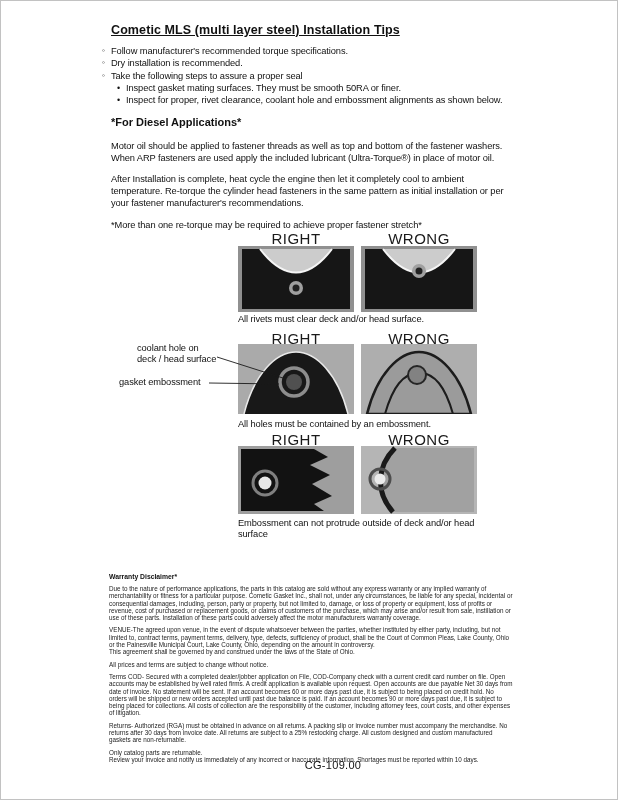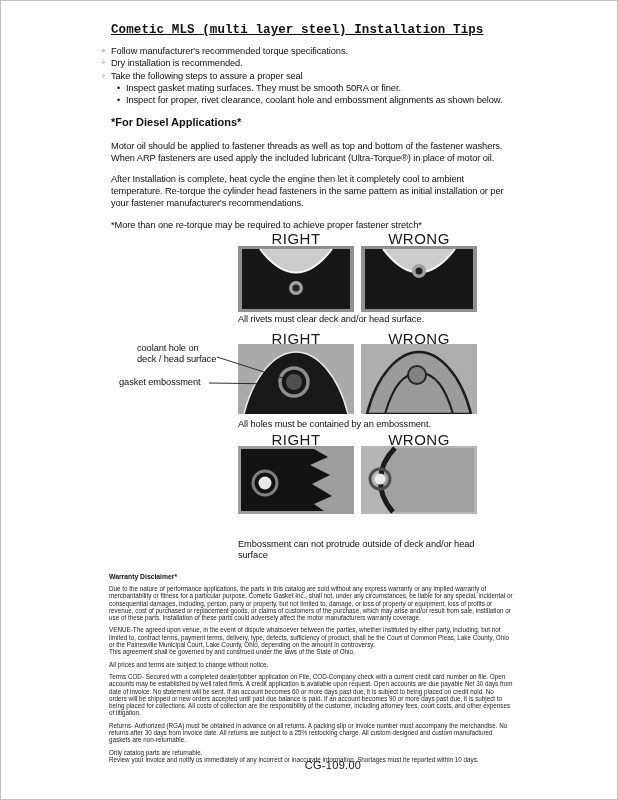--- a/index.html
+++ b/index.html
@@ -3,21 +3,21 @@
 <meta charset="utf-8">
 <style>
   html,body { margin:0; padding:0; background:#e8e8e8; }
   .doc {
     position:relative; width:618px; height:800px; margin:0 auto;
     background:#ffffff; border:1px solid #c2c2c2; box-sizing:border-box;
     font-family:"Liberation Sans", sans-serif; color:#111; overflow:hidden;
   }
   .title {
     position:absolute; left:110px; top:22px;
-    font-size:12.5px; font-weight:bold; text-decoration:underline; letter-spacing:0.1px;font-family:Liberation Mono, monospace;
+    font-size:12.5px; font-weight:bold; text-decoration:underline; letter-spacing:0.1px;
   }
   .tips { position:absolute; left:101px; top:44px; font-size:9.3px; line-height:12.3px; letter-spacing:-0.1px; }
   .tip { display:flex; }
   .tip .marker { width:9px; flex:0 0 9px; font-size:8px; }
   .tip.sub { margin-left:15px; }
   .tip.sub .marker { font-size:9px; }
 
   .diesel { position:absolute; left:110px; top:116px; width:424px; font-size:9.3px; line-height:11.8px; letter-spacing:-0.1px; }
   .diesel-heading { font-size:11px; font-weight:bold; margin:0 0 12px 0; letter-spacing:0; }
   .diesel p { margin:0 18px 10px 0; }
@@ -138,21 +138,21 @@
   </div>
   <div class="fig" style="left:360px; top:445px;">
     <svg viewBox="0 0 116 68" xmlns="http://www.w3.org/2000/svg">
       <rect width="116" height="68" fill="#b5b5b5"></rect>
       <path d="M34,2 C16,20 14,46 32,66 L113,66 L113,2 Z" fill="#a1a1a1"></path>
       <path d="M34,2 C16,20 14,46 32,66" fill="none" stroke="#1a1a1a" stroke-width="5"></path>
       <circle cx="19" cy="33" r="10" fill="none" stroke="#4d4d4d" stroke-width="3"></circle>
       <circle cx="19" cy="33" r="5.5" fill="#ebebeb"></circle>
     </svg>
   </div>
-  <div class="caption" style="left:237px; top:517px; width:240px;margin-top:21px;">Embossment can not protrude outside of deck and/or head surface</div>
+  <div class="caption" style="left:237px; top:517px; width:240px;">Embossment can not protrude outside of deck and/or head surface</div>
 
   <div class="disclaimer">
     <div class="disclaimer-heading">Warranty Disclaimer*</div>
     <p>Due to the nature of performance applications, the parts in this catalog are sold without any express warranty or any implied warranty of merchantability or fitness for a particular purpose.  Cometic Gasket Inc., shall not, under any circumstances, be liable for any special, incidental or consequential damages, including, person, party or property, but not limited to, damage, or loss of property or equipment, loss of profits or revenue, cost of purchased or replacement goods, or claims of customers of the purchase, which may arise and/or result from sale, instillation or use of these parts.  Installation of these parts could adversely affect the motor manufacturers warranty coverage.</p>
     <p>VENUE-The agreed upon venue, in the event of dispute whatsoever between the parties, whether instituted by either party, including, but not limited to, contract terms, payment terms, delivery, type, defects, sufficiency of product, shall be the Court of Common Pleas, Lake County, Ohio or the Painesville Municipal Court, Lake County, Ohio, depending on the amount in controversy.
 This agreement shall be governed by and construed under the laws of the State of Ohio.</p>
     <p>All prices and terms are subject to change without notice.</p>
     <p>Terms COD- Secured with a completed dealer/jobber application on File, COD-Company check with a current credit card number on file.  Open accounts may be established by well rated firms.  A credit application is available upon request.  Open accounts are due payable Net 30 days from date of invoice.  No statement will be sent.  If an account becomes 60 or more days past due, it is subject to being placed on credit hold.  No orders will be shipped or new orders accepted until past due balance is paid.  If an account becomes 90 or more days past due, it is subject to being placed for collections.  All costs of collection are the responsibility of the customer, including attorney fees, court costs, and other expenses of litigation.</p>
     <p>Returns- Authorized (RGA) must be obtained in advance on all returns.  A packing slip or invoice number must accompany the merchandise.  No returns after 30 days from invoice date.  All returns are subject to a 25% restocking charge.  All custom designed and custom manufactured gaskets are non-returnable.</p>
     <p>Only catalog parts are returnable.

